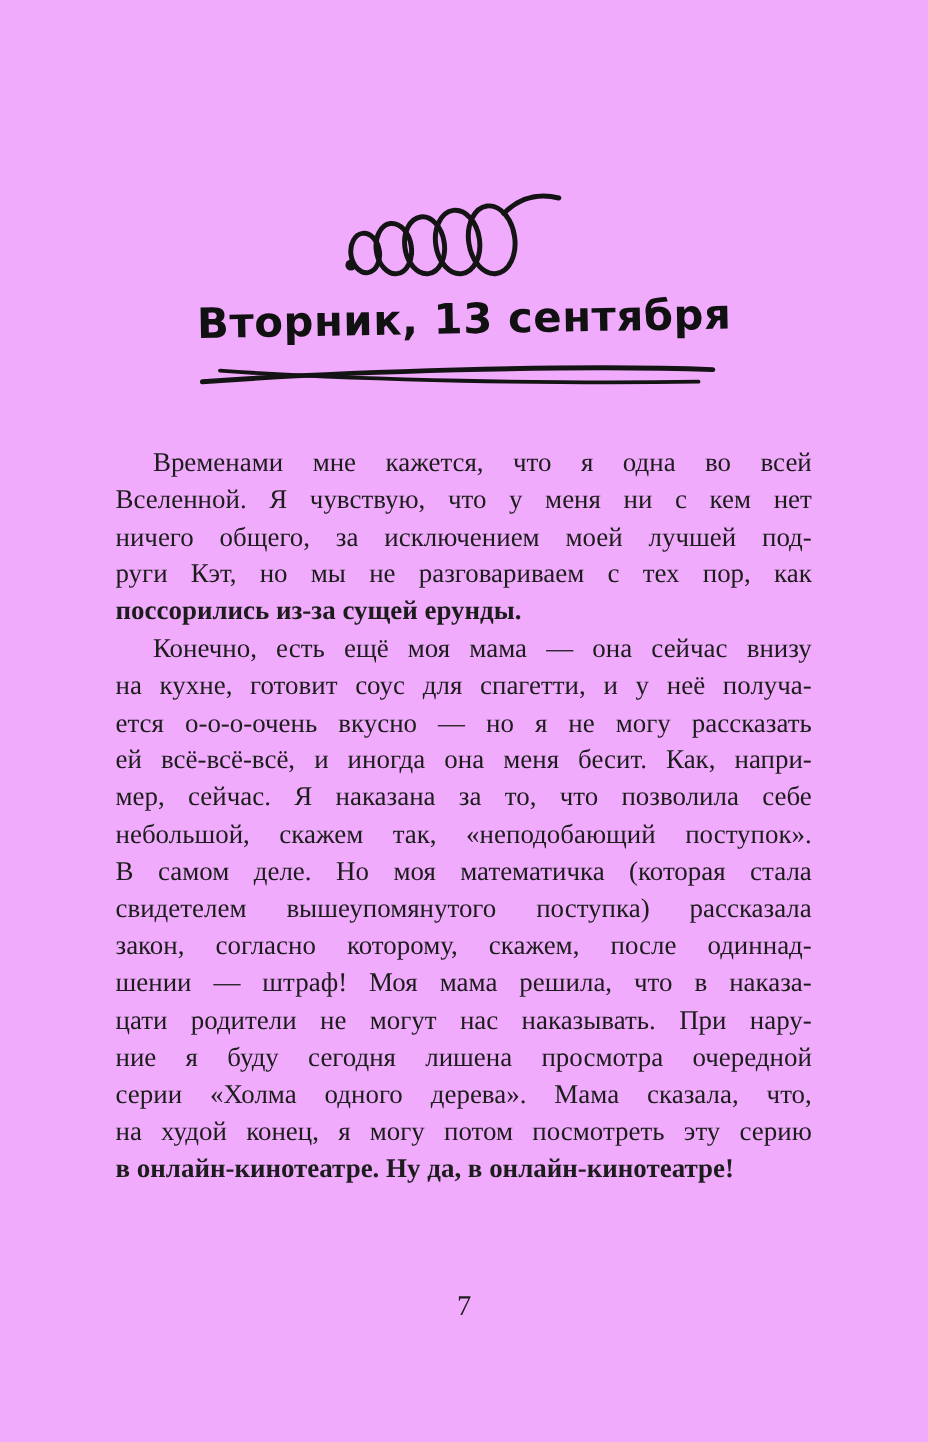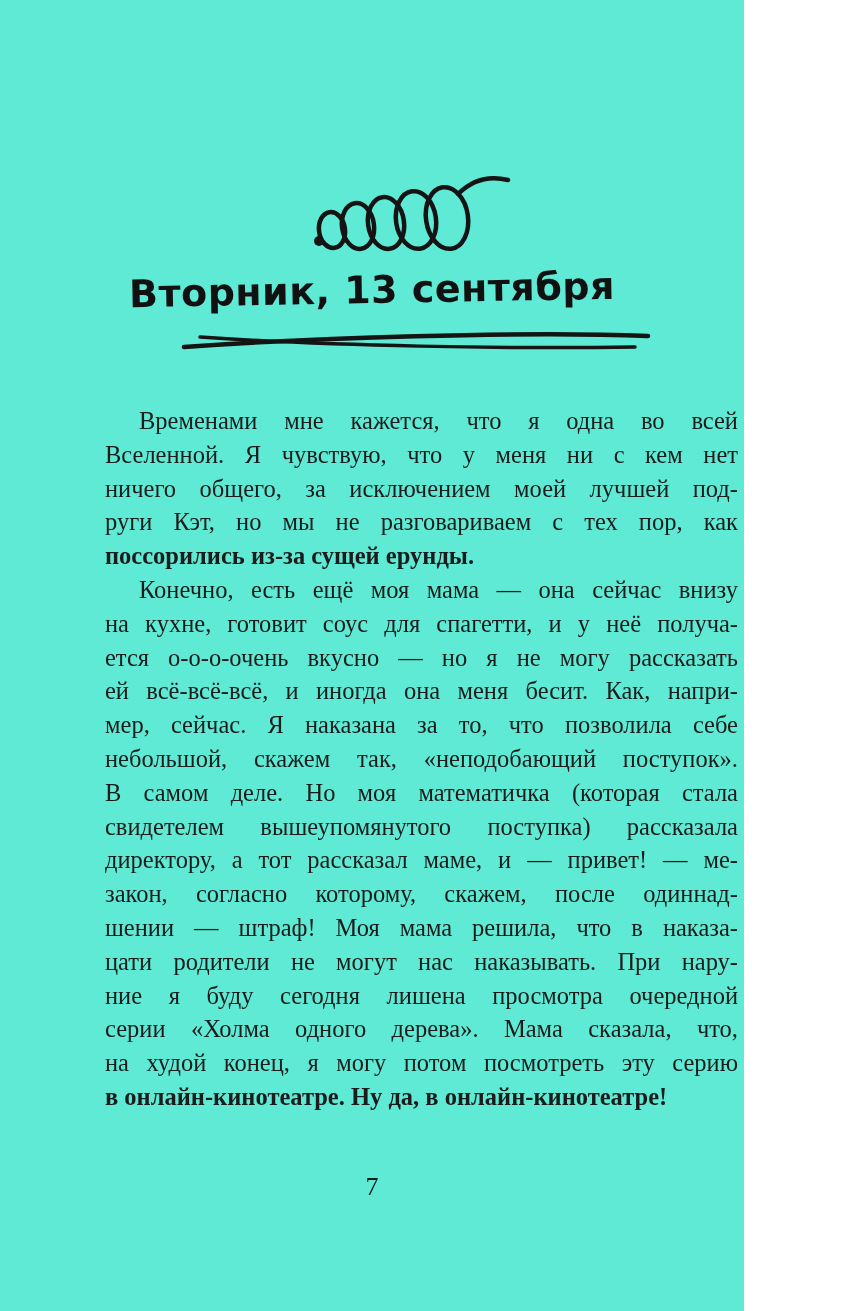--- a/index.html
+++ b/index.html
@@ -1,20 +1,20 @@
 <!DOCTYPE html>
 <html><head>
 <meta charset="utf-8">
 <style>
   html, body { margin: 0; padding: 0; background: #ffffff; }
   .page {
     position: relative;
-    width: 744px;
+    width: 844px;
     height: 1311px;
-    background: #5eead4;
+    background: #f0abfc;
     color: #1c1c1c;
     font-family: "Liberation Serif", serif;
     overflow: hidden;
   }
   .doodle { position: absolute; left: 300px; top: 168px; }
   .heading {
     position: absolute;
     left: 0;
     top: 268px;
     width: 100%;
@@ -83,21 +83,20 @@
       <div class="line">руги Кэт, но мы не разговариваем с тех пор, как</div>
       <div class="line last">поссорились из-за сущей ерунды.</div>
       <div class="line first">Конечно, есть ещё моя мама — она сейчас внизу</div>
       <div class="line">на кухне, готовит соус для спагетти, и у неё получа-</div>
       <div class="line">ется о-о-о-очень вкусно — но я не могу рассказать</div>
       <div class="line">ей всё-всё-всё, и иногда она меня бесит. Как, напри-</div>
       <div class="line">мер, сейчас. Я наказана за то, что позволила себе</div>
       <div class="line">небольшой, скажем так, «неподобающий поступок».</div>
       <div class="line">В самом деле. Но моя математичка (которая стала</div>
       <div class="line">свидетелем вышеупомянутого поступка) рассказала</div>
-      <div class="line">директору, а тот рассказал маме, и — привет! — ме-</div>
       <div class="line">закон, согласно которому, скажем, после одиннад-</div>
       <div class="line">шении — штраф! Моя мама решила, что в наказа-</div>
       <div class="line">цати родители не могут нас наказывать. При нару-</div>
       <div class="line">ние я буду сегодня лишена просмотра очередной</div>
       <div class="line">серии «Холма одного дерева». Мама сказала, что,</div>
       <div class="line">на худой конец, я могу потом посмотреть эту серию</div>
       <div class="line last">в онлайн-кинотеатре. Ну да, в онлайн-кинотеатре!</div>
     </div>
 
   <div class="page-num">7</div>

